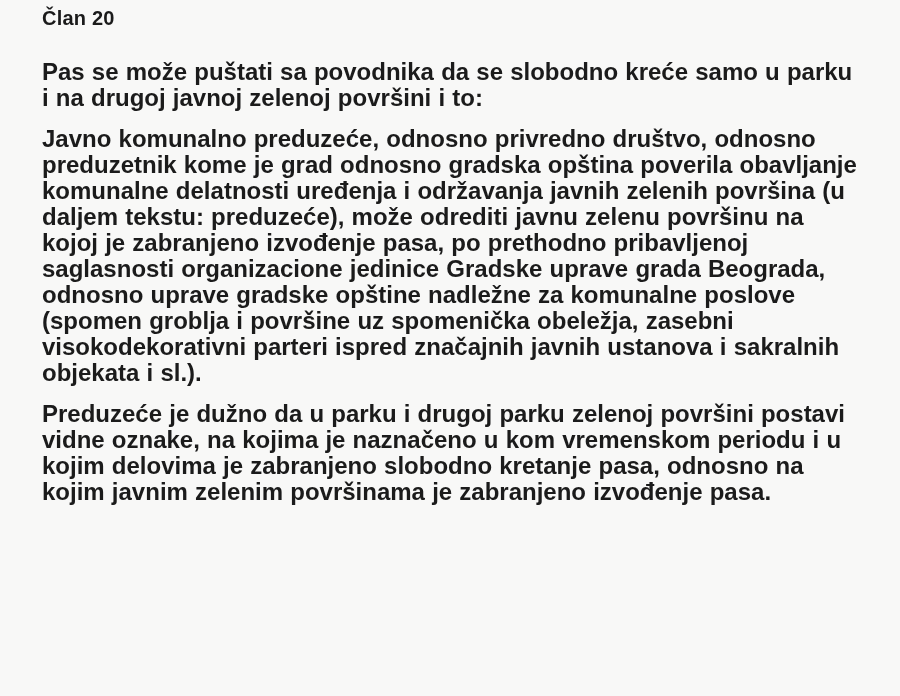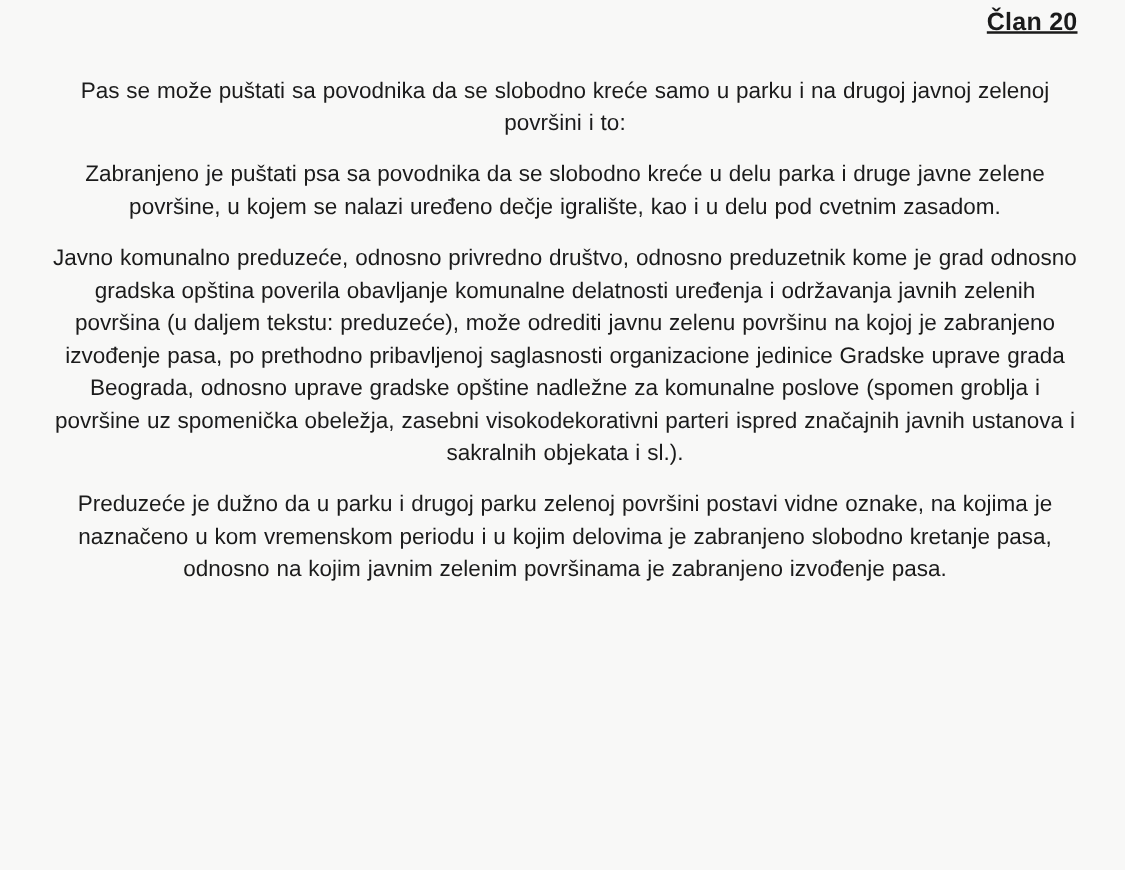--- a/index.html
+++ b/index.html
@@ -20,46 +20,44 @@
     box-sizing: border-box;
     width: 900px;
     height: 696px;
     padding: 6px 38px 0 42px;
   }
   .doc-title {
     margin: 0;
     font-size: 20px;
     line-height: 24px;
     font-weight: bold;
-    text-align: right;
+    text-align: left;
     letter-spacing: 0.2px;
-    text-decoration: underline;
   }
   .doc-para {
     margin: 15px 0 0 0;
     max-width: 822px;
-    font-size: 18px;
+    font-size: 24px;
     line-height: 26px;
-    font-weight: normal;
-    text-align: center;
+    font-weight: bold;
+    text-align: left;
     word-spacing: 0.5px;
   }
   .doc-para.first {
     margin-top: 29px;
   }
 </style>
 </head>
 <body style="background-color: rgb(248, 248, 247); color: rgb(27, 27, 27);">
 
 <div class="doc">
   <h1 class="doc-title">Član 20</h1>
 
   <p class="doc-para first">Pas se može puštati sa povodnika da se slobodno kreće samo u parku i na drugoj javnoj zelenoj površini i to:</p>
 
 
 
 
-  <p class="doc-para">Zabranjeno je puštati psa sa povodnika da se slobodno kreće u delu parka i druge javne zelene površine, u kojem se nalazi uređeno dečje igralište, kao i u delu pod cvetnim zasadom.</p>
 
   <p class="doc-para">Javno komunalno preduzeće, odnosno privredno društvo, odnosno preduzetnik kome je grad odnosno gradska opština poverila obavljanje komunalne delatnosti uređenja i održavanja javnih zelenih površina (u daljem tekstu: preduzeće), može odrediti javnu zelenu površinu na kojoj je zabranjeno izvođenje pasa, po prethodno pribavljenoj saglasnosti organizacione jedinice Gradske uprave grada Beograda, odnosno uprave gradske opštine nadležne za komunalne poslove (spomen groblja i površine uz spomenička obeležja, zasebni visokodekorativni parteri ispred značajnih javnih ustanova i sakralnih objekata i sl.).</p>
 
   <p class="doc-para">Preduzeće je dužno da u parku i drugoj parku zelenoj površini postavi vidne oznake, na kojima je naznačeno u kom vremenskom periodu i u kojim delovima je zabranjeno slobodno kretanje pasa, odnosno na kojim javnim zelenim površinama je zabranjeno izvođenje pasa.</p>
 </div>
 
 </body></html>

